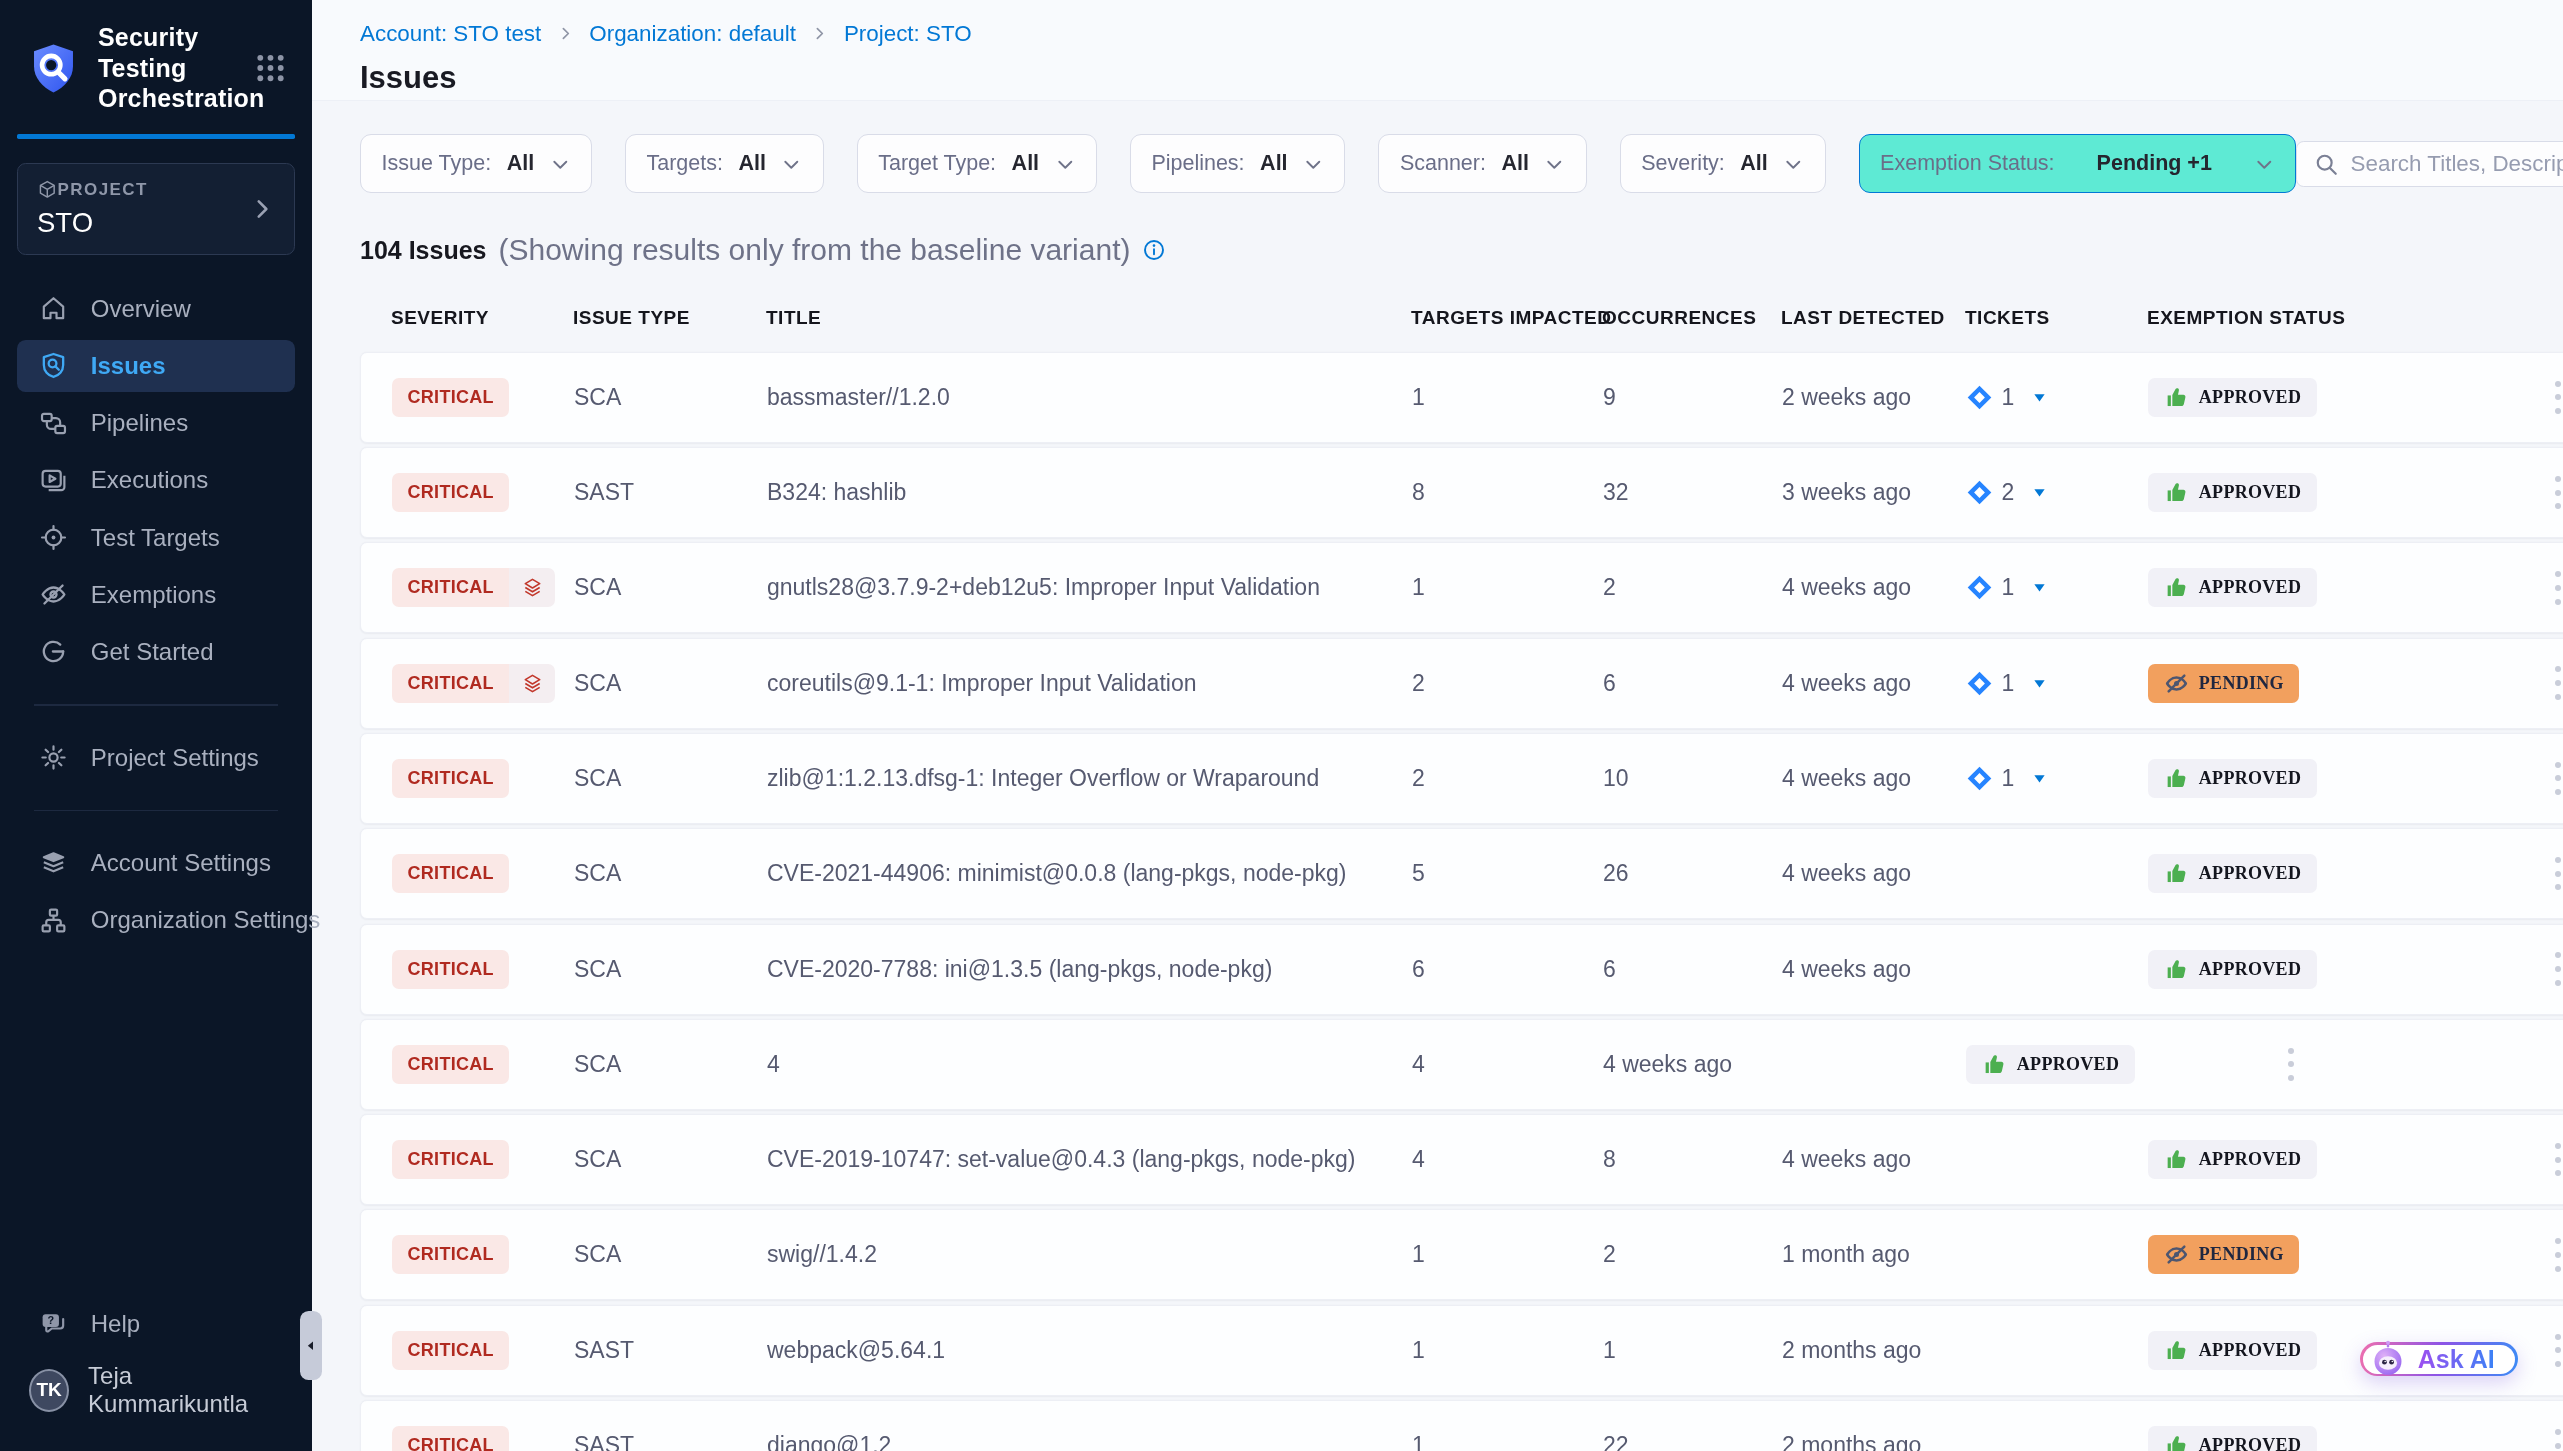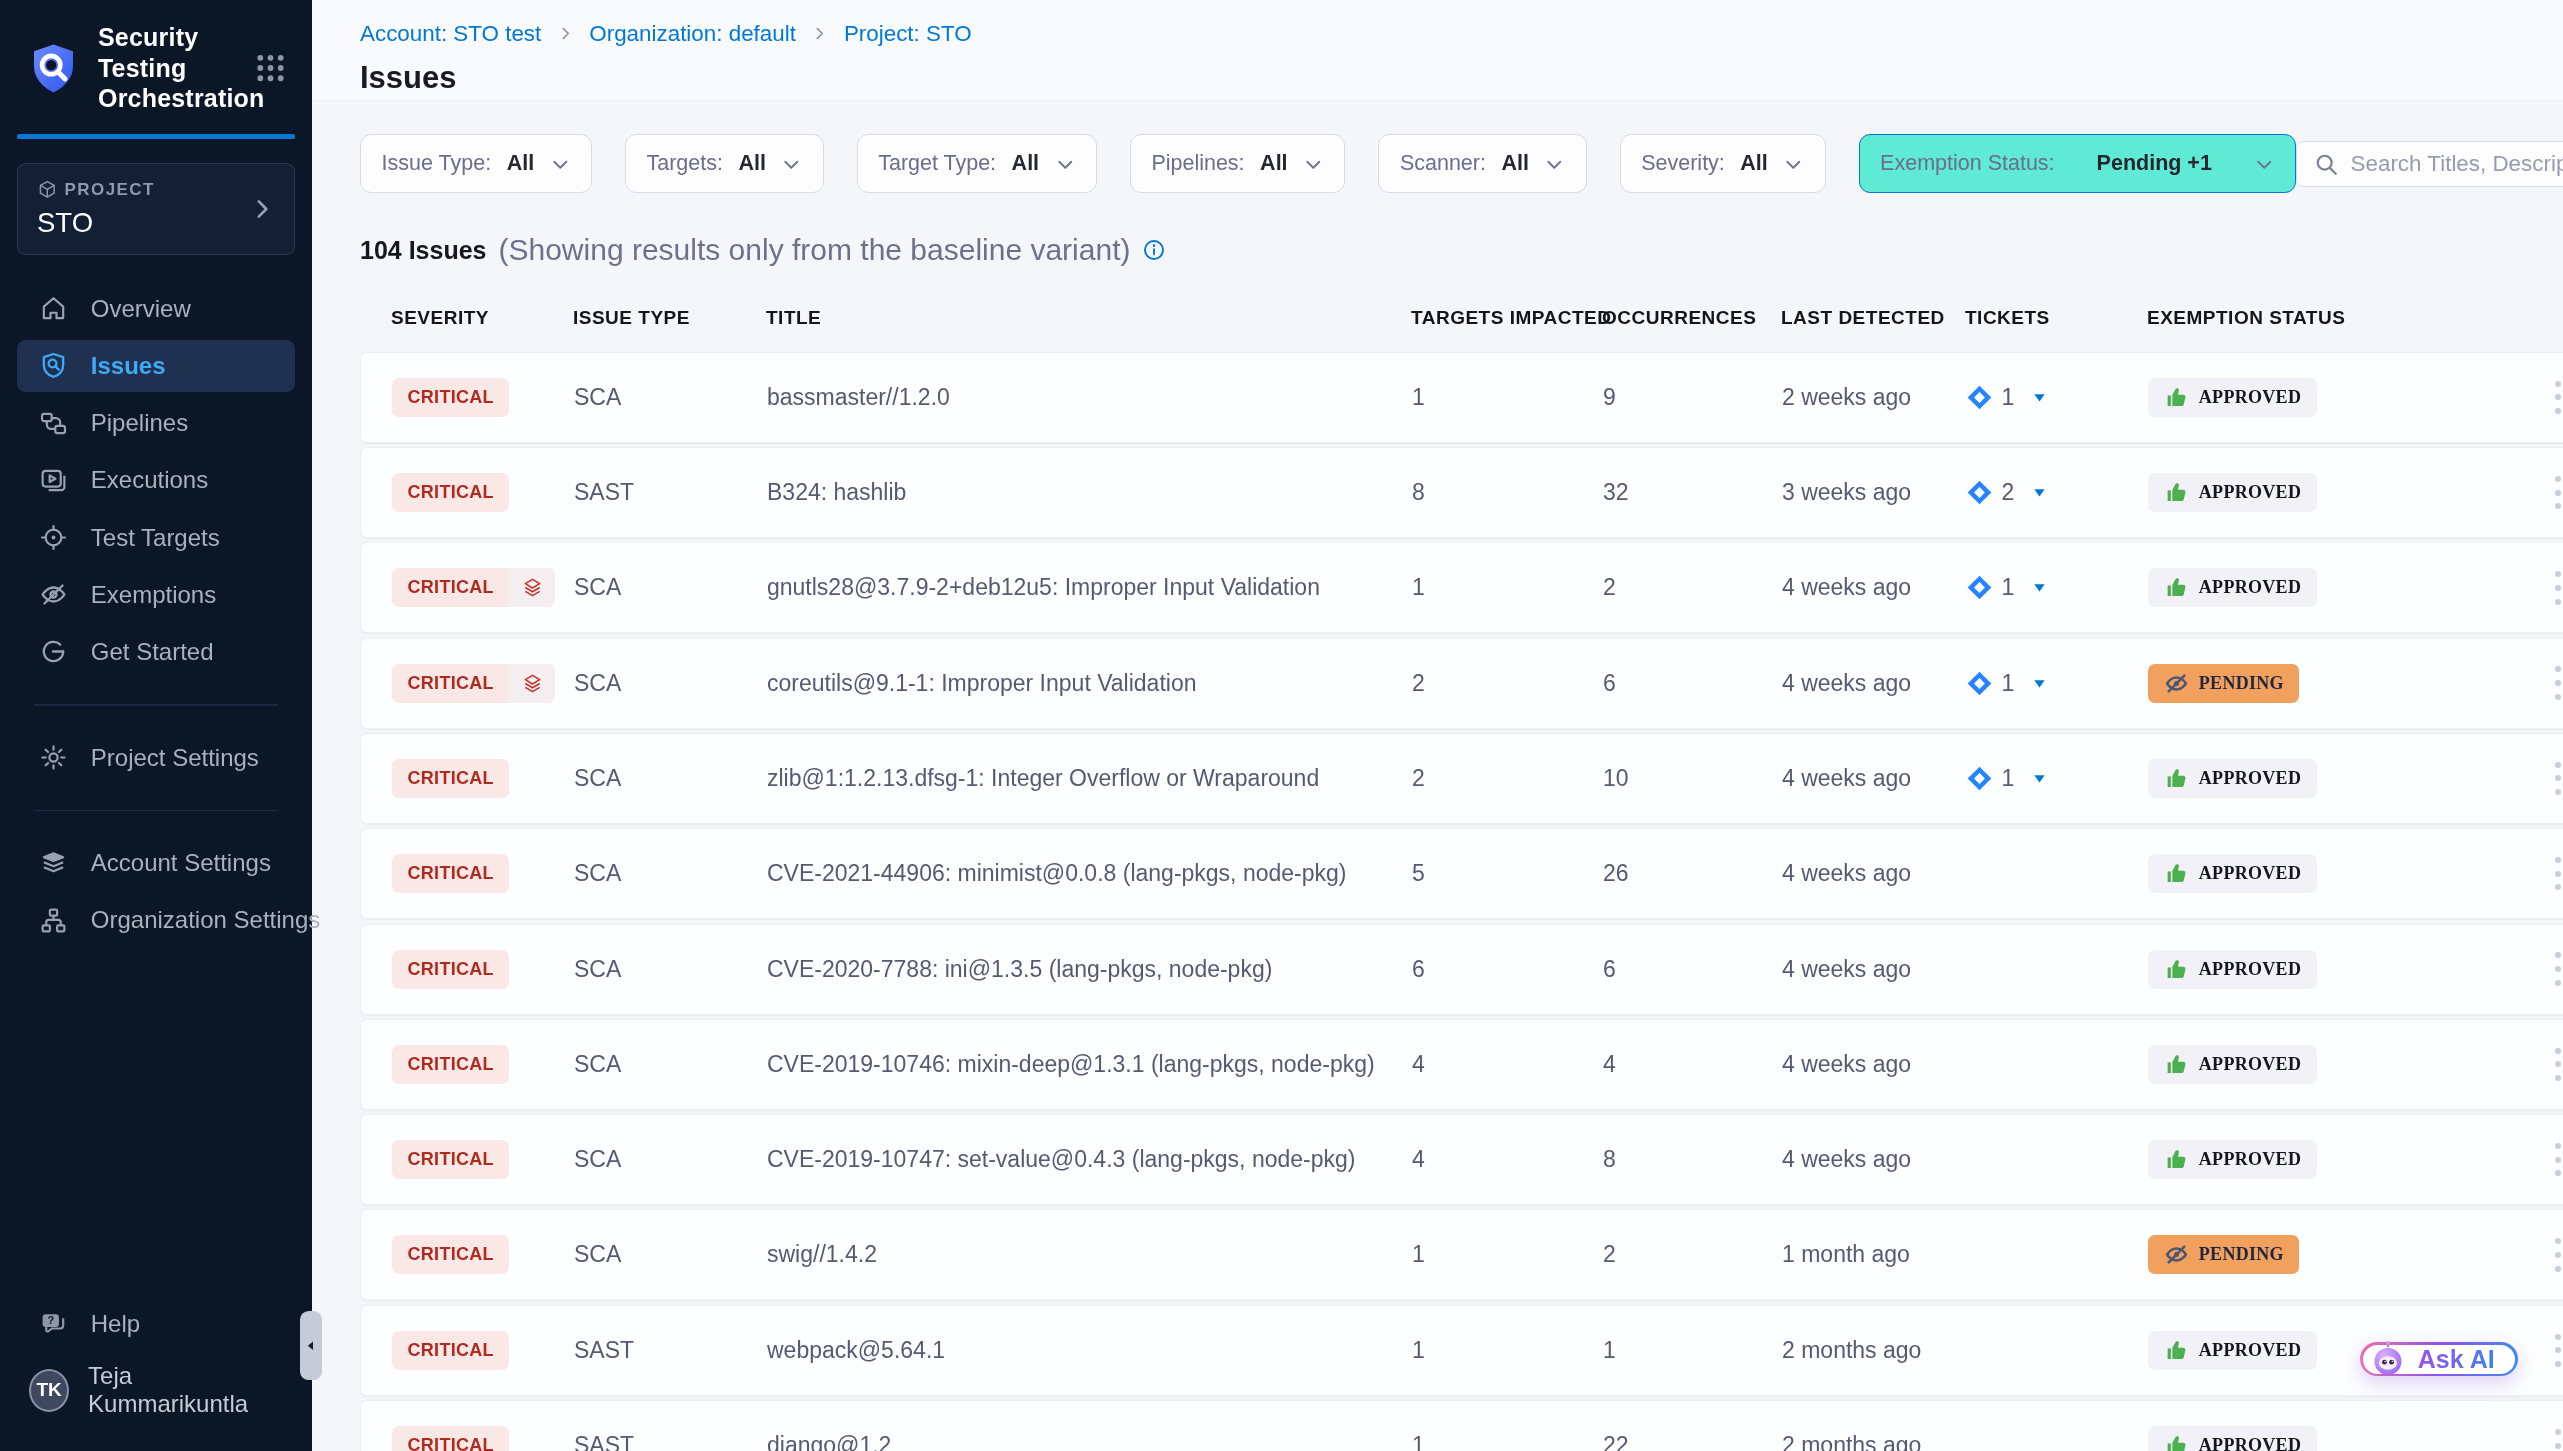--- a/index.html
+++ b/index.html
@@ -22,21 +22,21 @@
   .sb-header { display:flex; align-items:center; padding:22.4px 24px 0 26px; gap:17px; }
   .logo { width:55px; height:55px; flex:0 0 auto; }
   .sb-title { font-size:25px; font-weight:700; color:#fff; line-height:1.22; letter-spacing:0.2px; width:138px; }
   .grid-icon { width:40px; height:40px; margin-left:auto; }
   .blue-rule { height:4.3px; background:var(--accent,#0278D5); margin:20.6px 17px 0; border-radius:1.7px; }
 
   .project-card {
     margin:24px 17px 0; background:#131f33; border:1.7px solid #2c3952; border-radius:8.6px;
     padding:15.5px 19px; display:flex; align-items:center; cursor:pointer;
   }
-  .pc-label { display:flex; align-items:center; gap:7px; color:#8f97a9; font-size:17px; font-weight:700; letter-spacing:1.4px; }
+  .pc-label { display:flex; align-items:center; gap:0; color:#8f97a9; font-size:17px; font-weight:700; letter-spacing:1.4px; }
   .pc-label .cube { width:20.6px; height:20.6px; }
   .pc-name { color:#fff; font-size:27.5px; margin-top:6.9px; }
   .pc-chevron { margin-left:auto; width:26px; height:26px; color:#9aa1b3; }
 
   .nav { margin-top:27.5px; padding:0 17px; display:flex; flex-direction:column; gap:5.2px; }
   .nav-item {
     height:52px; display:flex; align-items:center; gap:22.4px; padding:0 22.4px;
     border-radius:8.6px; color:#a9b0bf; font-size:24px; cursor:pointer; white-space:nowrap;
   }
   .nav-item .ni-icon { width:29px; height:29px; flex:0 0 auto; }
@@ -744,21 +744,20 @@
               <i></i>
               <i></i>
             </div>
           </div>
         </div>
         <div class="row grid-cols">
           <div class="cell"><span class="sev-badge">
               <span class="sev-main">CRITICAL</span>
             </span></div>
           <div class="cell ">SCA</div>
-          <div class="cell title-cell">CVE-2019-10746: mixin-deep@1.3.1 (lang-pkgs, node-pkg)</div>
           <div class="cell num">4</div>
           <div class="cell num">4</div>
           <div class="cell ">4 weeks ago</div>
           <div class="cell tickets-cell"></div>
           <div class="cell"><span class="status-pill approved">
               <span class="st-icon">
                 <svg viewBox="0 0 24 24" fill="#4CAF50">
                   <path d="M3.5 10h3.1v10.2H3.5z"></path>
                   <path d="M8 20.2h8.7c1.2 0 2.2-.8 2.4-2l1.4-6.3a2 2 0 00-2-2.5h-5.1l.9-4.2a1.75 1.75 0 00-3.2-1.3L8 9.6z"></path>
                 </svg>

